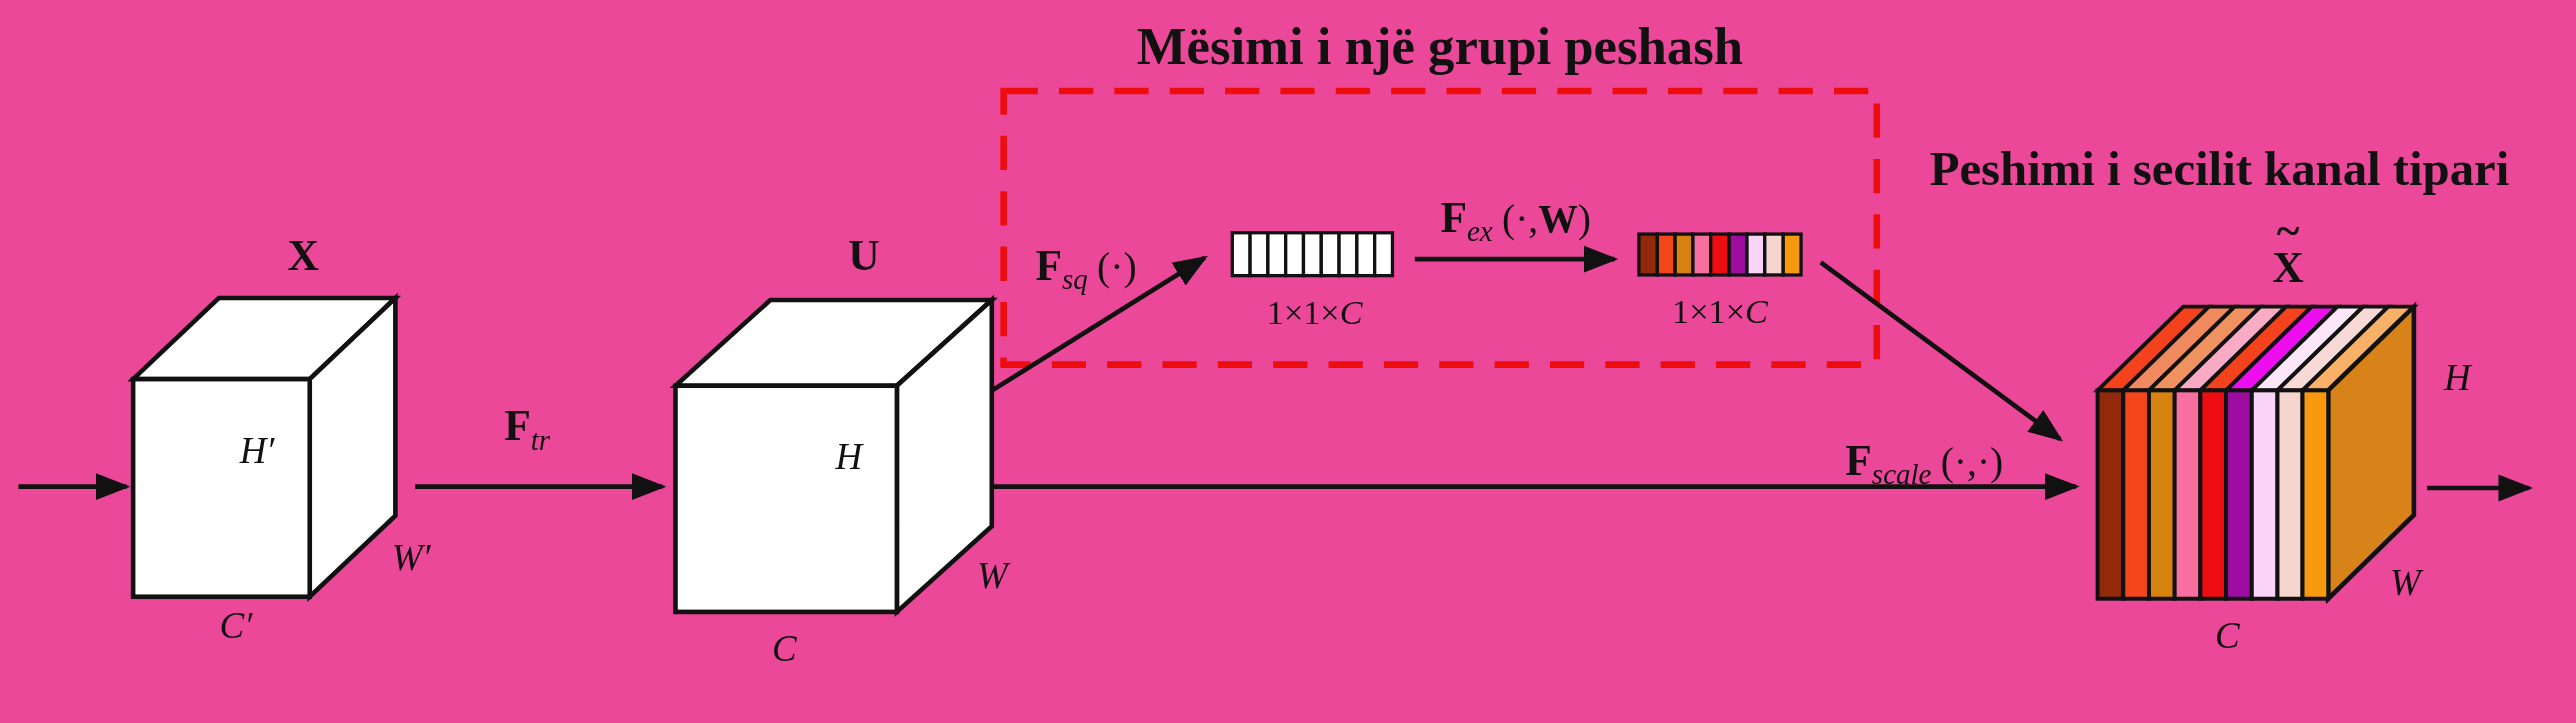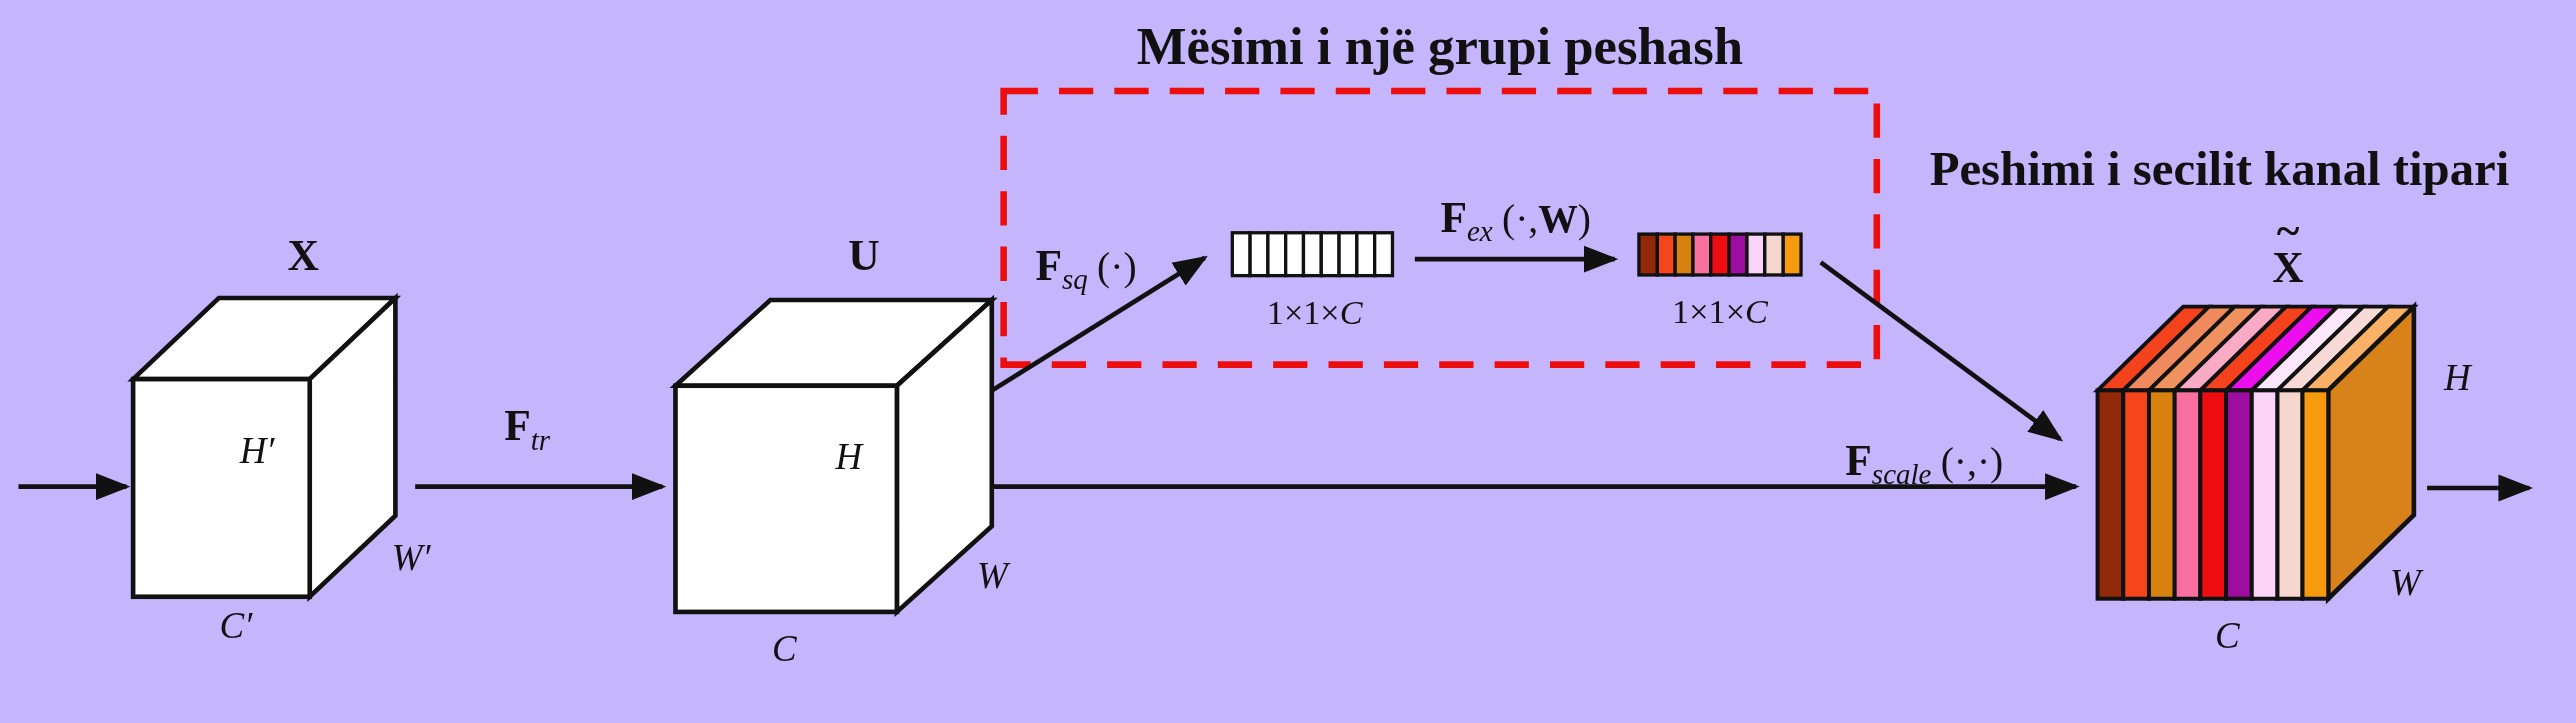--- a/index.html
+++ b/index.html
@@ -1,16 +1,16 @@
 <!DOCTYPE html>
 <html style="font-size:10.5px"><head>
 <meta charset="utf-8">
 <style>
   html,body{margin:0;padding:0;background:#ffffff;}
-  .canvas{position:relative;width:2576px;height:724px;background:#c4b5fd;overflow:hidden;}
+  .canvas{position:relative;width:2576px;height:724px;background:#ec4899;overflow:hidden;}
   svg{display:block;width:100%;height:100%;}
   text{font-family:"Liberation Serif", serif;fill:#111111;}
   .tensor-label{font-size:66px;font-weight:bold;}
   .dim-label{font-size:56px;font-style:italic;}
   .vec-label{font-size:52px;}
   .vec-label .c-it{font-style:italic;}
   .op-main{font-size:66px;font-weight:bold;}
   .op-sub{font-size:44px;font-style:italic;}
   .op-args{font-size:60px;}
   .op-args-bold{font-size:60px;font-weight:bold;}

